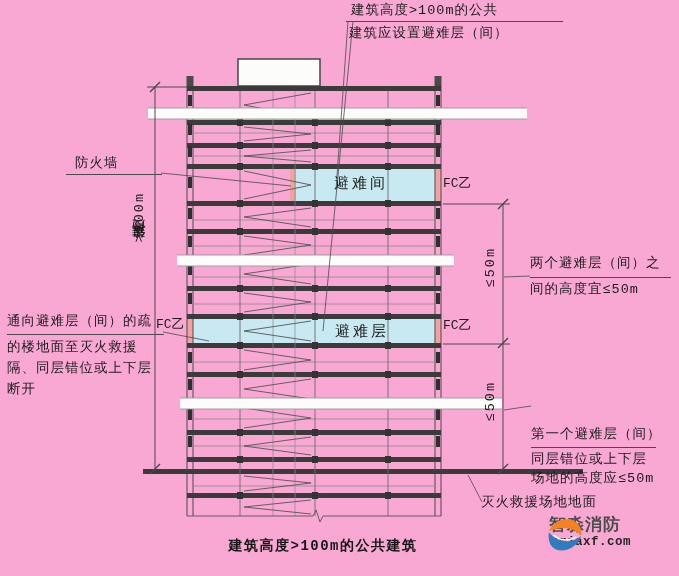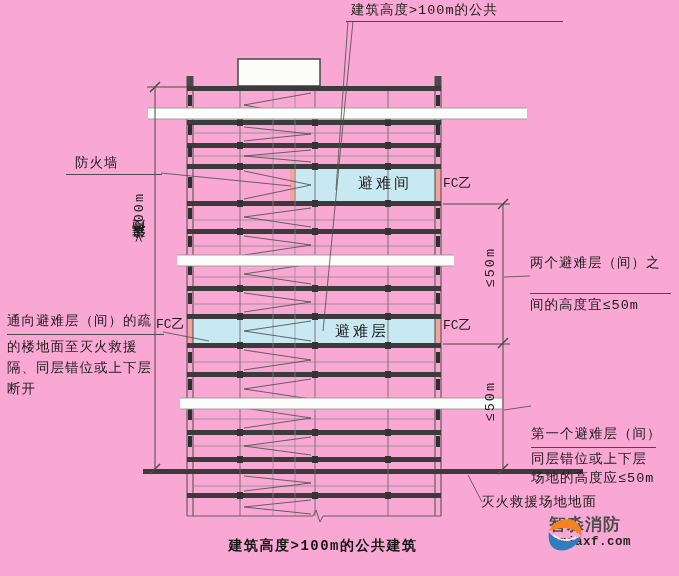--- a/index.html
+++ b/index.html
@@ -17,30 +17,30 @@
   }
   .note-line{display:block;}
   .top-note{left:346px;top:2px;width:217px;}
   .top-note .l1{padding-left:5px;}
   .top-note .l2{padding-top:3px;padding-left:3px;}
   .fw-label{left:66px;top:155px;width:96px;}
   .fw-label .l1{padding-left:9px;}
   .height-dim{left:131px;top:192px;}
   .stair-note{left:7px;top:311px;width:157px;line-height:21px;}
   .stair-note .l1{padding-bottom:2px;margin-bottom:2px;}
-  .refuge-room-label{left:334px;top:176px;font-size:15px;letter-spacing:3px;margin-left:24px;}
+  .refuge-room-label{left:334px;top:176px;font-size:15px;letter-spacing:3px;}
   .refuge-floor-label{left:335px;top:324px;font-size:15px;letter-spacing:3px;}
   .fc{font-size:13px;letter-spacing:0;}
   .fc-1{left:443px;top:175px;}
   .fc-2{left:156px;top:316px;}
   .fc-3{left:443px;top:317px;}
   .dim-upper{left:483px;top:247px;}
   .dim-lower{left:483px;top:381px;}
   .upper-note{left:530px;top:255px;width:141px;line-height:18px;}
-  .upper-note .l1{padding-bottom:20px;margin-bottom:3px;}
+  .upper-note .l1{padding-bottom:4px;margin-bottom:3px;}
   .lower-note{left:531px;top:386px;width:125px;line-height:19px;margin-top:39px;}
   .lower-note .l1{padding-bottom:3px;margin-bottom:2px;}
   .ground-label{left:481px;top:494px;}
   .caption{
     position:absolute;left:133px;top:537px;width:380px;text-align:center;
     font-size:14px;line-height:19px;letter-spacing:1.5px;font-weight:bold;color:#161616;
   }
   .logo{position:absolute;left:546px;top:516px;display:flex;align-items:flex-start;}
   .logo-texts{margin-left:3px;}
   .logo-brand{font-size:17px;font-weight:bold;color:#4d4d4d;letter-spacing:1px;line-height:19px;}
@@ -236,20 +236,21 @@
       <line x1="161" y1="173" x2="291" y2="186"></line>
       <line x1="163" y1="332" x2="209" y2="341"></line>
       <line x1="504" y1="277" x2="530" y2="276"></line>
       <line x1="504" y1="410" x2="531" y2="406"></line>
       <line x1="468" y1="475" x2="482" y2="502"></line>
     </g>
   </svg>
 
   <div class="lbl top-note">
     <span class="note-line l1 underlined">建筑高度&gt;100m的公共</span>
+    <span class="note-line l2">建筑应设置避难层（间）</span>
   </div>
 
   <div class="lbl fw-label">
     <span class="note-line l1 underlined">防火墙</span>
   </div>
 
   <div class="v-text height-dim">建筑高度&gt;100m</div>
 
   <div class="lbl stair-note">
     <span class="note-line l1 underlined">通向避难层（间）的疏</span>

